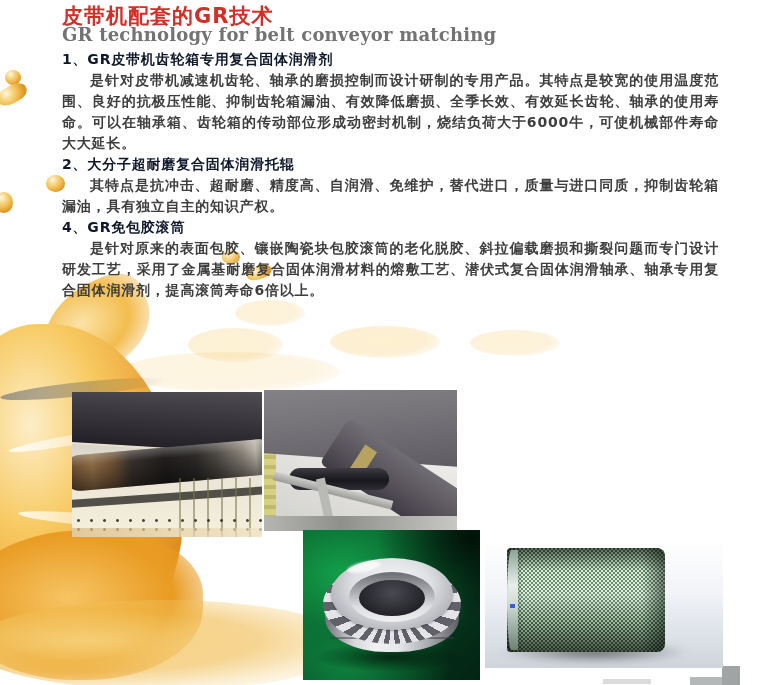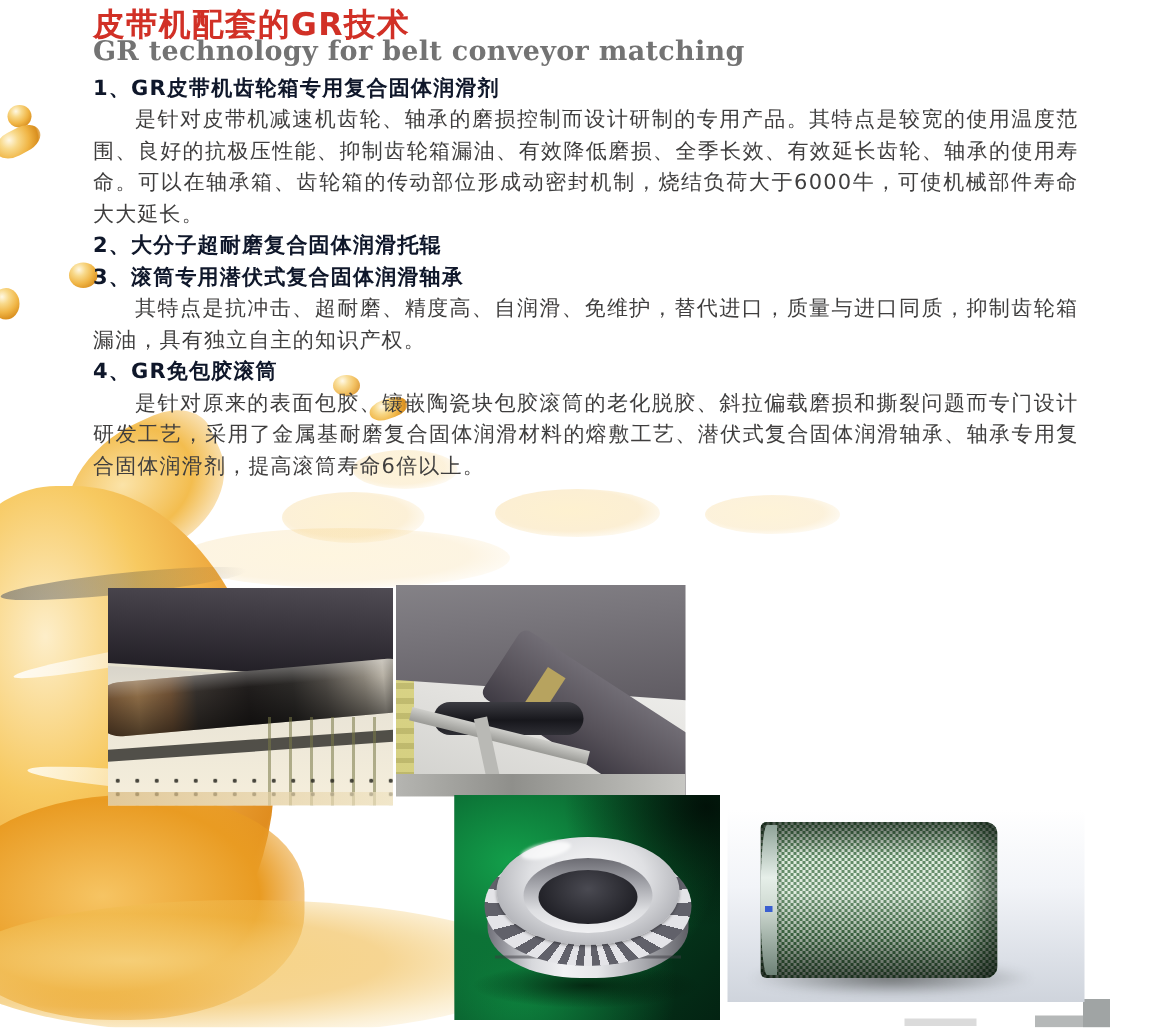--- a/index.html
+++ b/index.html
@@ -33,21 +33,21 @@
         background:linear-gradient(90deg, rgba(255,251,238,.9), rgba(255,251,238,0));}
   
   .hdr{position:absolute;left:62px;top:5px;z-index:2;}
   .hdr h1{margin:0;font-size:21px;line-height:23px;font-weight:700;letter-spacing:1px;color:#d13026;}
   .hdr h2{margin:0;font-size:18px;line-height:14px;font-weight:700;letter-spacing:.2px;color:#737373;
         font-family:"DejaVu Serif","Liberation Serif",serif;}
   
   .text-block{position:absolute;left:62px;top:49px;width:657px;z-index:2;
         font-size:14px;line-height:21px;letter-spacing:.8px;color:#3f3e3e;text-align:justify;}
   .text-block h3{margin:0;font-size:14px;font-weight:700;color:#0f172a;}
-  .text-block p{margin:0;text-indent:2em;}
+  .text-block p{margin:0;text-indent:2em;font-weight:bold;}
   
   .photo{position:absolute;overflow:hidden;z-index:3;}
   .part{position:absolute;}
   
   .p1{left:72px;top:392px;width:190px;height:145px;
       background:linear-gradient(180deg,#b9b7b4 0%,#e9e4d6 55%,#f6efdc 100%);}
   .p1 .belt{left:-8px;top:-14px;width:212px;height:70px;transform:rotate(3.5deg);
       background:linear-gradient(180deg,#56525a 0%,#3a363e 55%,#232027 100%);
       box-shadow:0 2px 0 rgba(240,235,210,.55);}
   .p1 .roller{left:-10px;top:55px;width:216px;height:36px;border-radius:18px;transform:rotate(-5deg);
@@ -157,21 +157,20 @@
 
   <main class="text-block">
     <section>
       <h3>1、GR皮带机齿轮箱专用复合固体润滑剂</h3>
       <p>是针对皮带机减速机齿轮、轴承的磨损控制而设计研制的专用产品。其特点是较宽的使用温度范围、良好的抗极压性能、抑制齿轮箱漏油、有效降低磨损、全季长效、有效延长齿轮、轴承的使用寿命。可以在轴承箱、齿轮箱的传动部位形成动密封机制，烧结负荷大于6000牛，可使机械部件寿命大大延长。</p>
     </section>
     <section>
       <h3>2、大分子超耐磨复合固体润滑托辊</h3>
     </section>
     <section>
-      <h3>3、滚筒专用潜伏式复合固体润滑轴承</h3>
       <p>其特点是抗冲击、超耐磨、精度高、自润滑、免维护，替代进口，质量与进口同质，抑制齿轮箱漏油，具有独立自主的知识产权。</p>
     </section>
     <section>
       <h3>4、GR免包胶滚筒</h3>
       <p>是针对原来的表面包胶、镶嵌陶瓷块包胶滚筒的老化脱胶、斜拉偏载磨损和撕裂问题而专门设计研发工艺，采用了金属基耐磨复合固体润滑材料的熔敷工艺、潜伏式复合固体润滑轴承、轴承专用复合固体润滑剂，提高滚筒寿命6倍以上。</p>
     </section>
   </main>
 
   <figure class="photo p1" style="margin:0;">
     <div class="part belt"></div>

